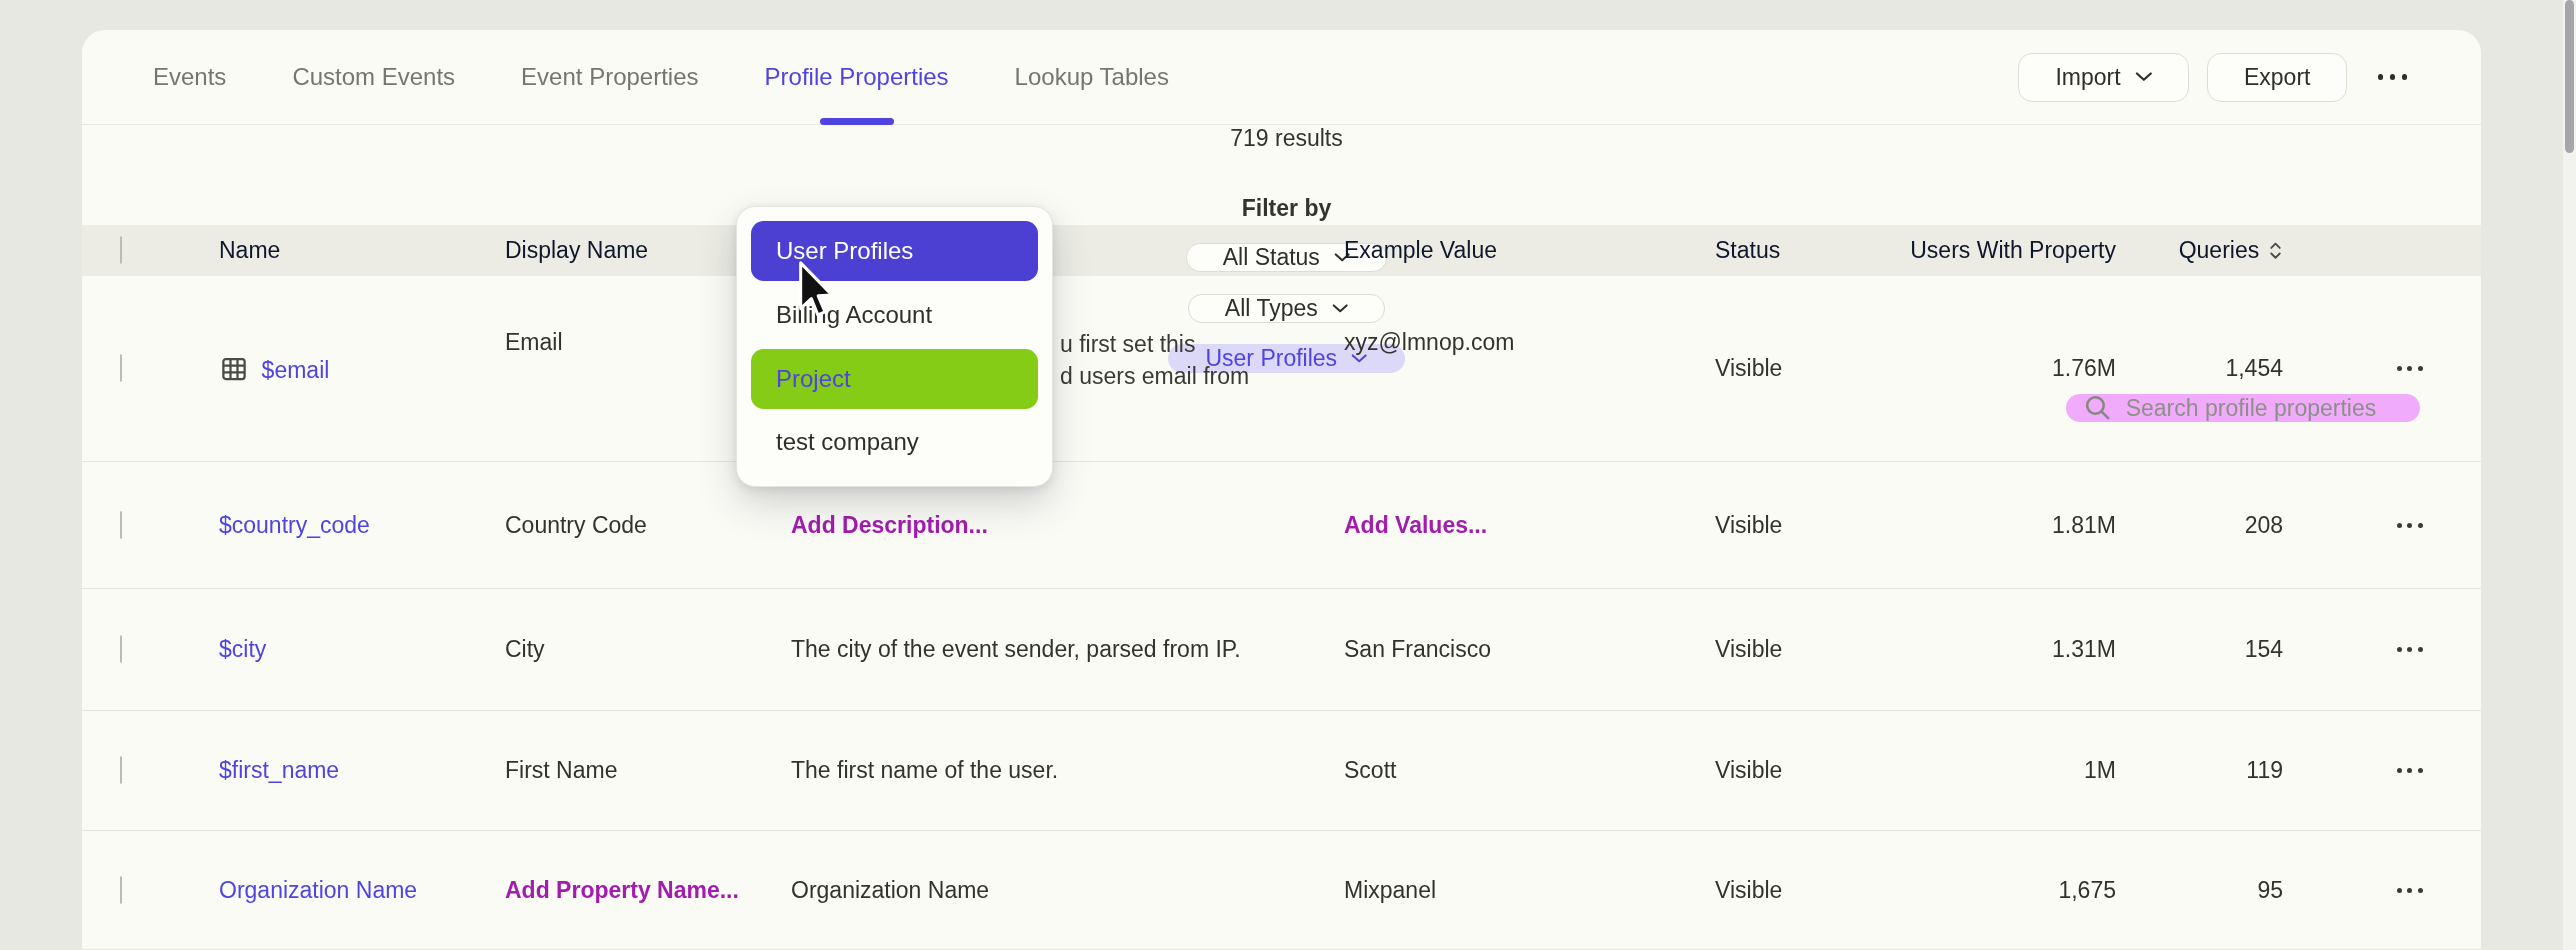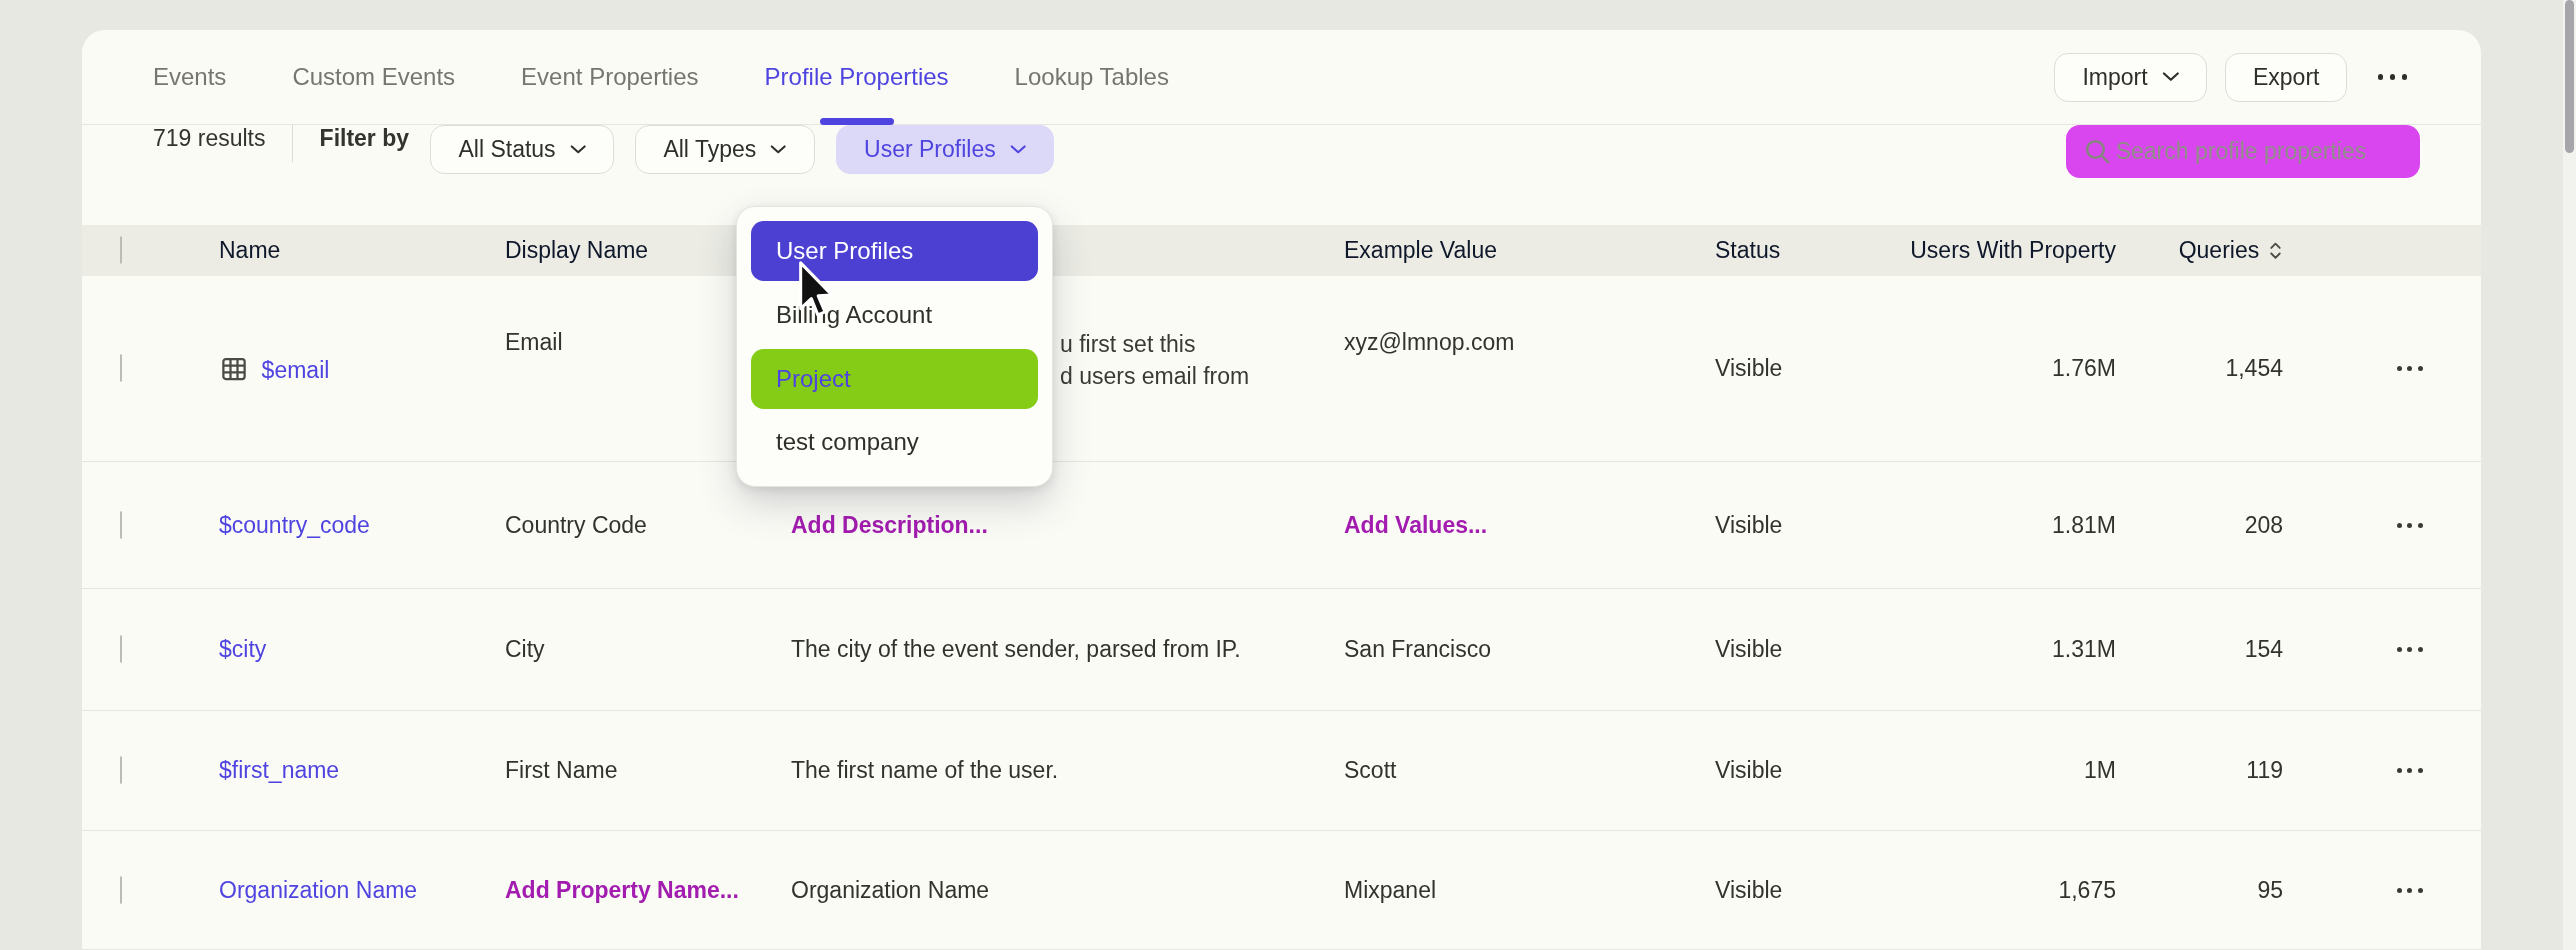--- a/index.html
+++ b/index.html
@@ -24,30 +24,30 @@
   .card{
     position:absolute;left:82px;top:30px;width:2399px;height:921px;
     background:var(--card-bg);border-radius:23px 23px 0 0;overflow:hidden;
   }
   
   .tabbar{display:flex;align-items:center;height:95px;padding:0 61px 0 71px;gap:66px;border-bottom:1.3px solid #e7e7e1;}
   .tab{font-size:24px;color:#76766f;position:relative;height:100%;display:flex;align-items:center;cursor:default;white-space:nowrap;}
   .tab.active{color:var(--accent);}
   .tab.active::after{content:'';position:absolute;bottom:-0.6px;left:50%;transform:translateX(-50%);width:74px;height:7px;border-radius:3.8px;background:var(--accent);}
   .actions{margin-left:auto;display:flex;align-items:center;gap:17.7px;}
-  .btn{display:inline-flex;align-items:center;gap:14px;height:49px;padding:0 27px;background:#fdfdfa;border:1.3px solid #ddddd6;border-radius:14px;font-size:23px;color:#2e2e2a;white-space:nowrap;}
+  .btn{display:inline-flex;align-items:center;gap:14px;height:49px;padding:0 36px;background:#fdfdfa;border:1.3px solid #ddddd6;border-radius:14px;font-size:23px;color:#2e2e2a;white-space:nowrap;}
   .dots{display:inline-flex;align-items:center;gap:6.3px;padding:0 12.6px;}
   .dots i{width:5.7px;height:5.7px;border-radius:50%;background:#2e2e2a;display:block;}
   
-  .filterbar{display:flex;height:100px;padding:0 61px 0 71px;gap:21.4px;}
+  .filterbar{display:flex;align-items:center;height:100px;padding:0 61px 0 71px;gap:21.4px;flex-direction:column;}
   .results{font-size:23px;color:#34342f;font-weight:500;white-space:nowrap;}
   .vsep{width:1.3px;height:37px;background:#ddddd6;margin:0 5px;}
   .filter-by{font-size:23px;color:#34342f;font-weight:700;white-space:nowrap;}
   .btn.purple{background:#dcd8f7;border-color:#dcd8f7;color:var(--accent);}
-  .search{margin-left:auto;width:354px;height:53px;background:#d946ef;border-radius:14px;display:flex;align-items:center;padding:0 17.7px;gap:4px;}
+  .search{margin-left:auto;width:354px;height:53px;background:#f0abfc;border-radius:14px;display:flex;align-items:center;padding:0 17.7px;gap:14px;}
   .search input{flex:1;background:transparent;border:none;outline:none;font-size:23px;color:#3a3a35;font-family:inherit;min-width:0;}
   .search input::placeholder{color:#8f8f88;}
   
   .thead,.trow{display:grid;grid-template-columns:137px 286px 286px 553px 371px 190px 211px 167px 1fr;align-items:center;}
   .thead{height:51px;background:#ececе5;background-color:#ececе5;background:#ececе5;font-size:23px;color:#0f172a;}
   .thead{background:#ececе5;} 
   .thead{background:#ececE5;}
   .trow{border-bottom:1.3px solid #e6e6e0;font-size:23px;color:#33332e;}
   .r1{height:186px;} .r2{height:127px;} .r3{height:122px;} .r4{height:120px;} .r5{height:119px;}
   .c-check{padding-left:38px;}

